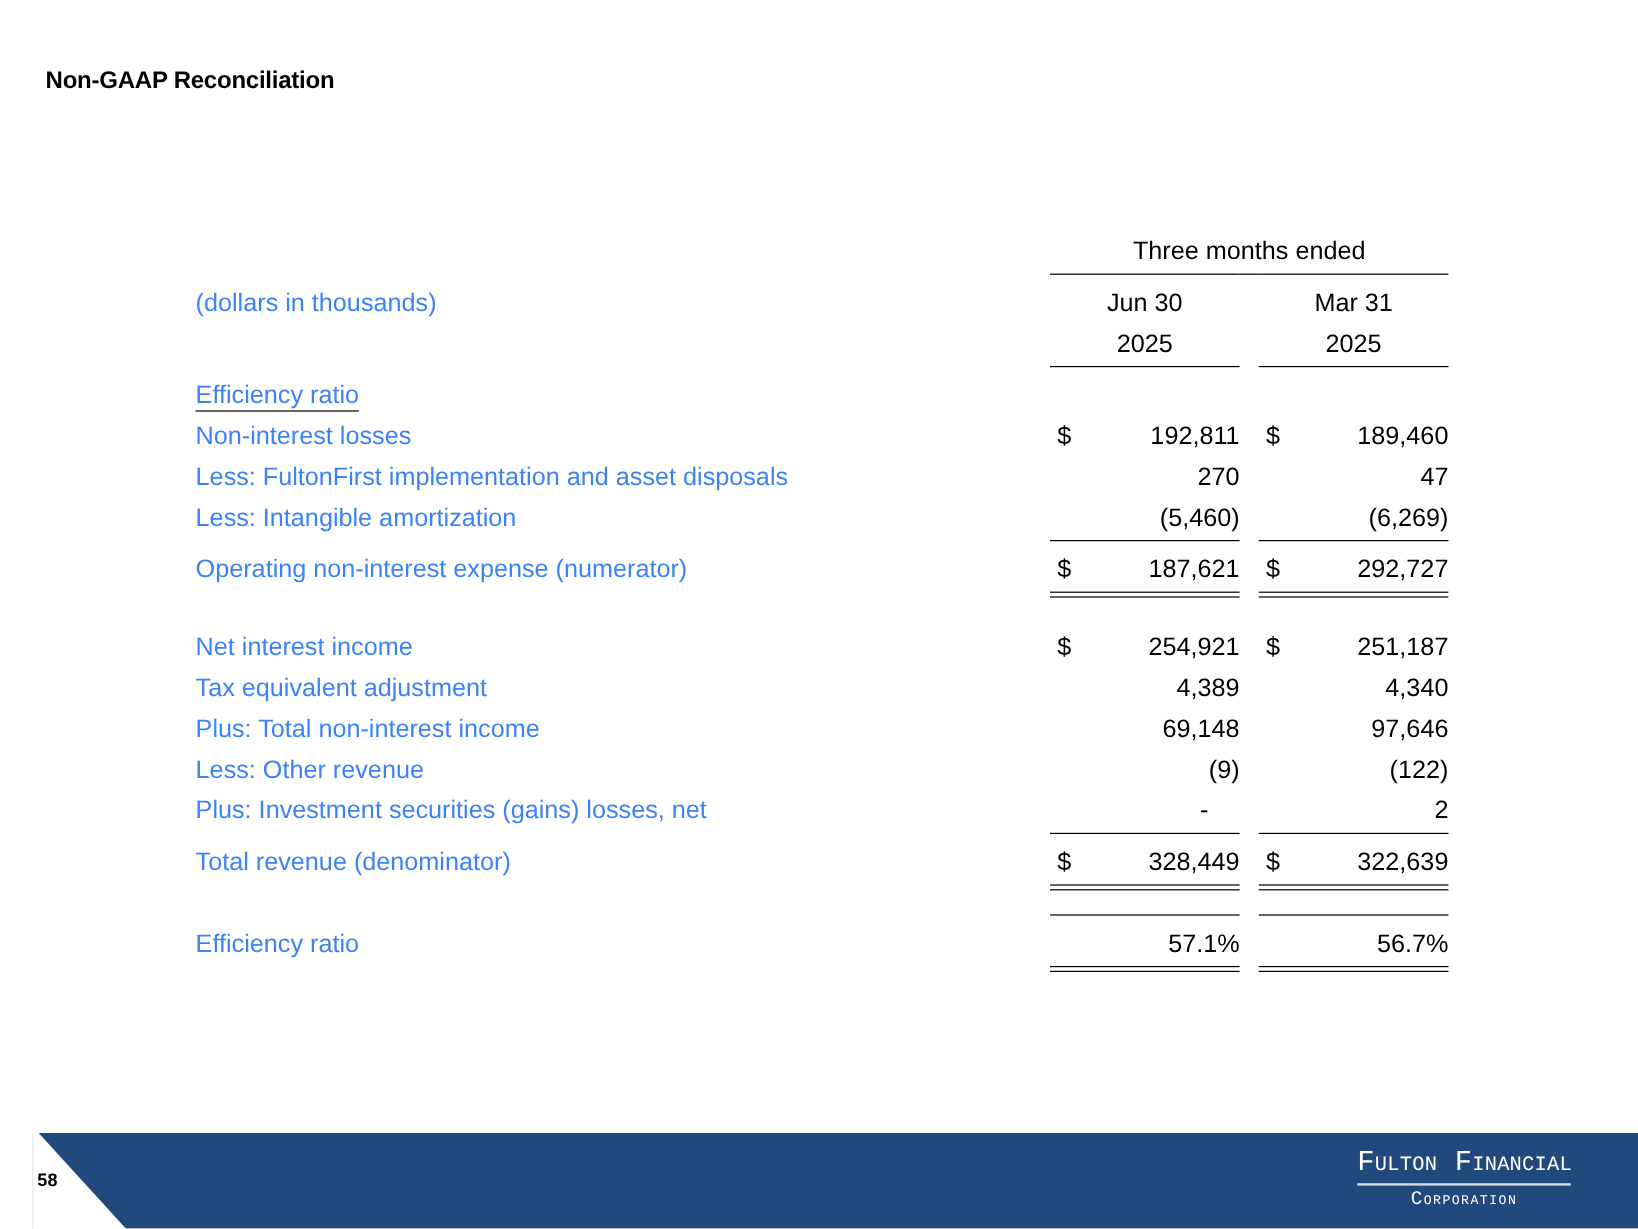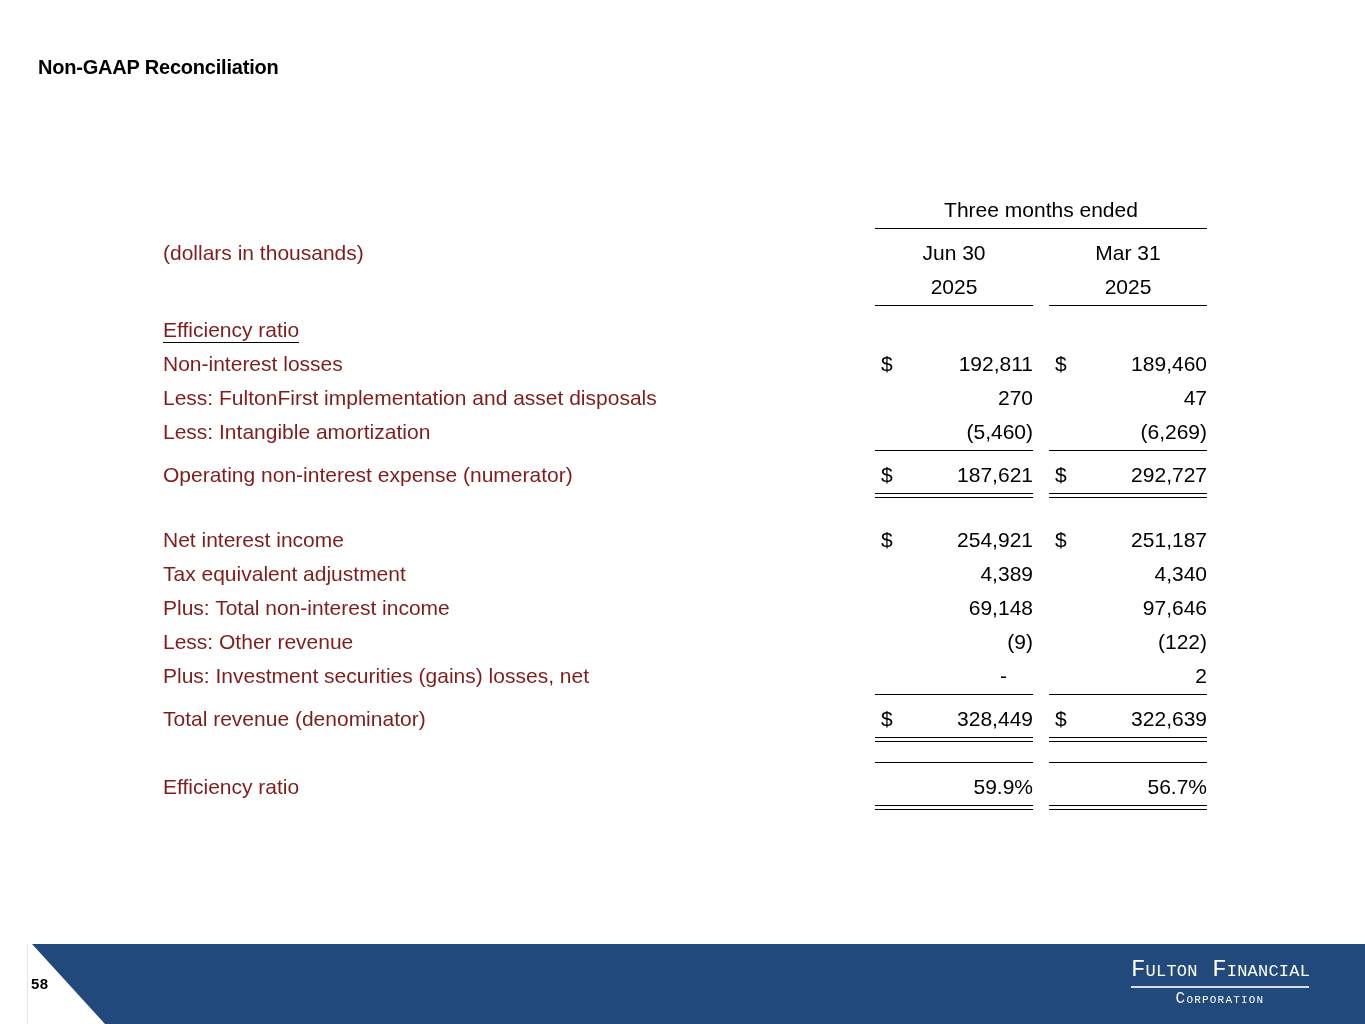--- a/index.html
+++ b/index.html
@@ -59,21 +59,21 @@
   
   tr.r-std td { height: 34px; }
   tr.r-hdr td { height: 34px; }
   tr.r-blank td { height: 22px; }
   tr.r-blank-sm td { height: 16px; }
 
   
   .lbl {
     text-align: left;
     padding-right: 10px;
-    color: #7f1d1d;
+    color: #3b82f6;
   }
   .lbl-underline span {
     border-bottom: 1.6px solid #000;
     padding-bottom: 1px;
   }
 
   
   .num {
     text-align: right;
     position: relative;
@@ -358,21 +358,21 @@
 
       <tr class="rule">
         <td class="rl line-none"></td>
         <td class="rl line-single"></td>
         <td class="rl line-none"></td>
         <td class="rl line-single"></td>
       </tr>
 
       <tr class="r-std">
         <td class="lbl">Efficiency ratio</td>
-        <td class="num"><span class="cur"></span><span class="fig">59.9%</span></td>
+        <td class="num"><span class="cur"></span><span class="fig">57.1%</span></td>
         <td></td>
         <td class="num"><span class="cur"></span><span class="fig">56.7%</span></td>
       </tr>
 
       <tr class="rule">
         <td class="rl line-none"></td>
         <td class="rl line-double"></td>
         <td class="rl line-none"></td>
         <td class="rl line-double"></td>
       </tr>

